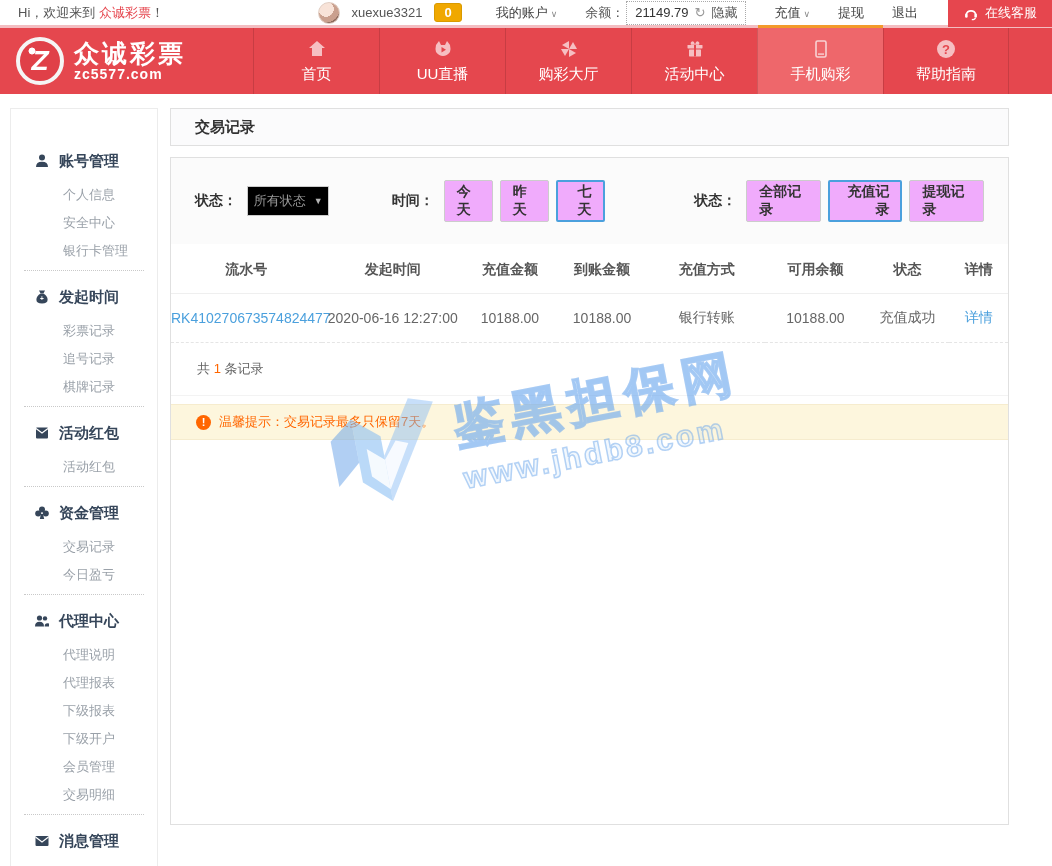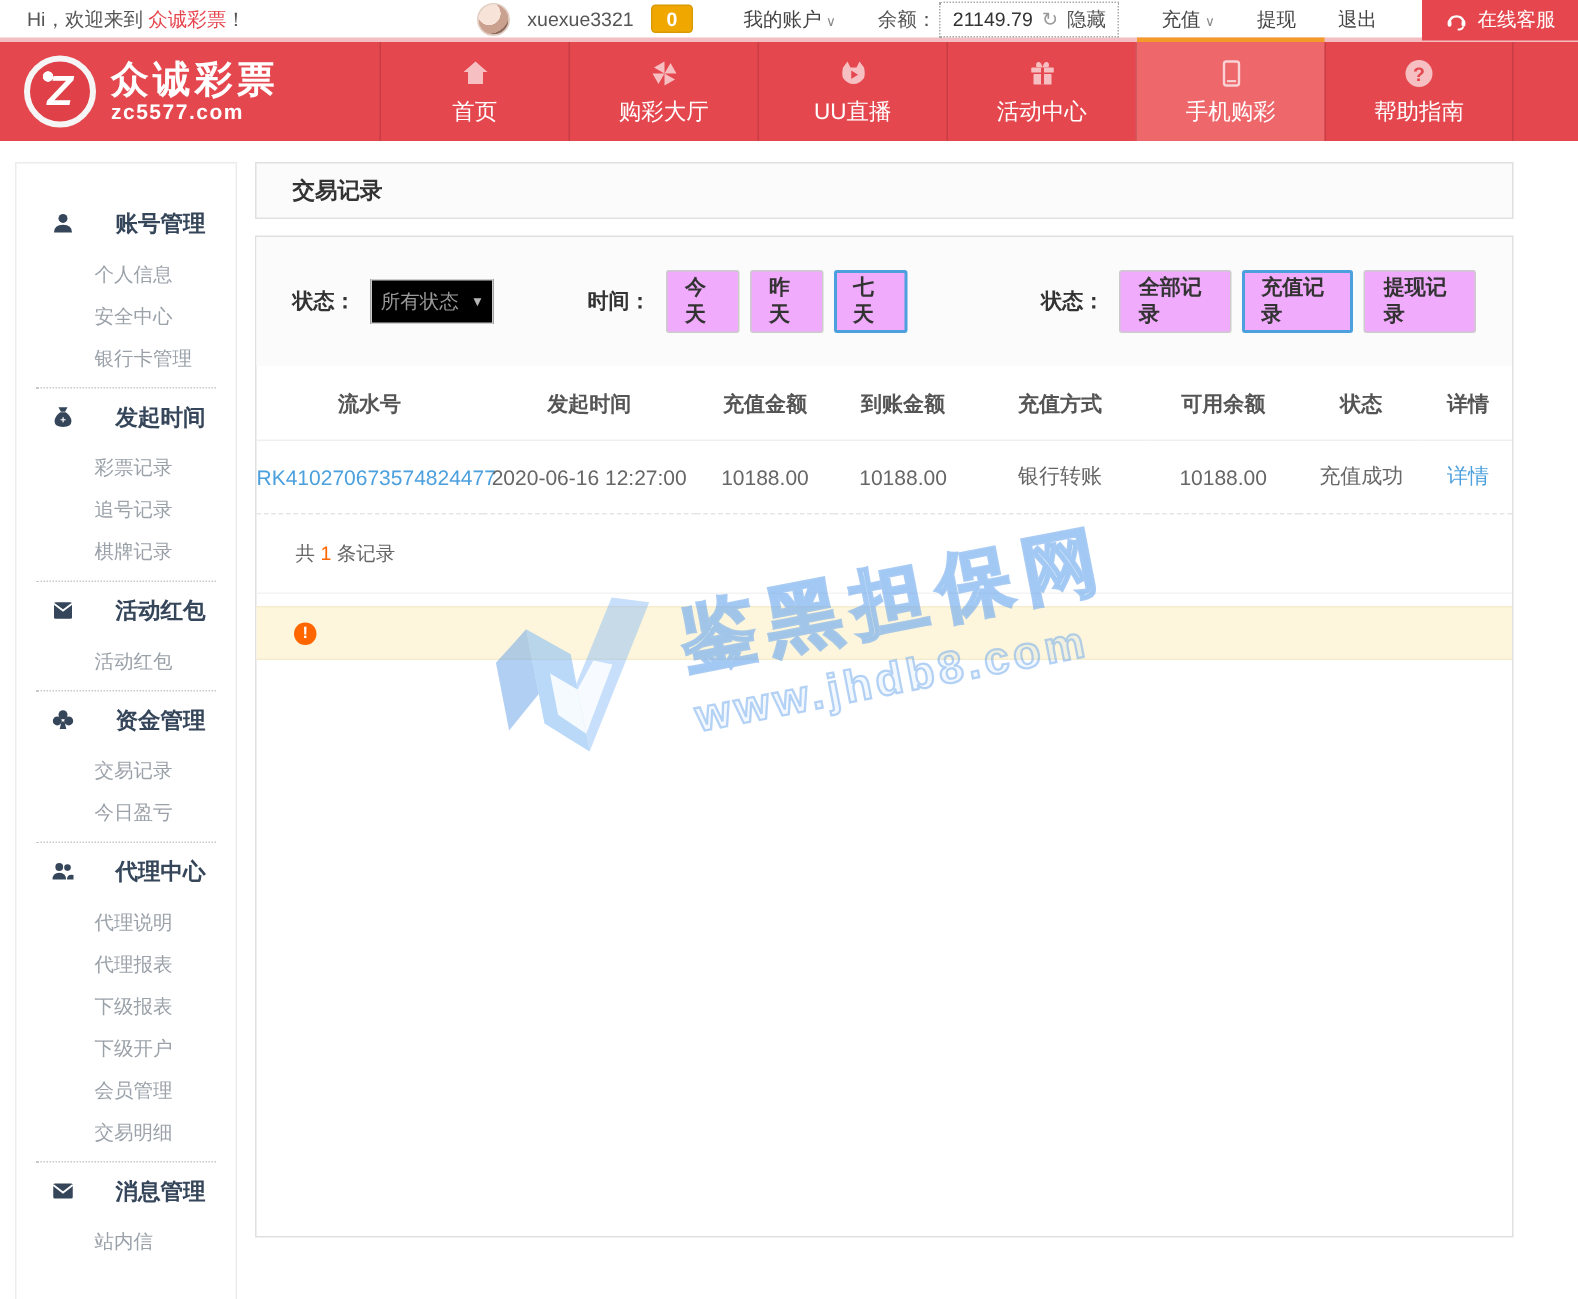--- a/index.html
+++ b/index.html
@@ -44,42 +44,42 @@
   .nav-item:last-child { border-right:1px solid rgba(0,0,0,.13); }
   .nav-item.active { background:#ee676b; }
   .nav-item.active::before { content:""; position:absolute; top:-3px; left:0; right:0; height:3px; background:#f39a2b; }
   .nav-ico { height:22px; display:flex; align-items:center; justify-content:center; }
   .q-circle { width:18px; height:18px; border-radius:50%; background:#f6bfc2; color:#e5474e;
     font-weight:bold; font-size:13px; display:flex; align-items:center; justify-content:center; }
 
   
   .sidebar { position:absolute; left:10px; top:108px; width:148px; height:790px;
     background:#fff; border:1px solid #ececec; padding-top:26px; }
-  .side-header { height:28px; display:flex; align-items:center; gap:27px;
-    padding-left:23px; margin-bottom:6px; cursor:pointer; }
+  .side-header { height:28px; display:flex; align-items:center; gap:9px;
+    padding-left:23px; margin-bottom:6px; cursor:pointer;margin-top:12px; }
   .side-header span.t { font-size:15px; font-weight:bold; color:#36465a; }
   .side-item { height:28px; line-height:28px; padding-left:52px; font-size:13px;
     color:#9aa1a9; cursor:pointer; white-space:nowrap; }
   .side-div { border-top:1px dotted #c9c9c9; margin:5px 13px; }
 
   
   .main { position:absolute; left:170px; top:108px; width:839px; }
   .title-box { border:1px solid #e0e0e0; background:#fbfbfc; height:38px;
     display:flex; align-items:center; padding-left:24px; font-size:15px; font-weight:bold; color:#333; }
   .content-box { margin-top:11px; border:1px solid #e0e0e0; background:#fff; height:668px; position:relative; }
   .filters { display:flex; align-items:center; padding:22px 24px 22px 24px; background:#fbfbfb; }
   .f-label { font-size:14px; font-weight:bold; color:#333; margin-right:10px; white-space:nowrap; }
   .select { width:90px; height:30px; border:1px solid #ccc; background:#000000; display:flex;
     align-items:center; justify-content:center; gap:8px; font-size:13px; color:#999; cursor:pointer; }
   .select .arr { font-size:9px; color:#b5b5b5; }
   .btn-group { display:flex; gap:7px; }
   .f-btn { height:42px; min-width:44px; padding:0 12px; background:#f0abfc; border:1px solid #ccc;
     border-radius:2px; font-size:14px; color:#333; font-weight:bold; display:flex;
     align-items:center; justify-content:center; cursor:pointer; }
-  .f-btn.sel { border:2px solid #4ba0dd; padding:0 11px; }
+  .f-btn.sel { border:2px solid #4ba0dd; padding:0 11px;text-align:right; }
   .sp1 { width:68px; } .sp2 { width:98px; }
 
   table { width:100%; border-collapse:collapse; table-layout:fixed; }
   th { font-size:14px; color:#555; font-weight:bold; padding:17px 0 14px;
     border-bottom:1px solid #efefef; }
   td { font-size:14px; color:#666; text-align:center; padding:15px 0;
     border-bottom:1px dashed #e5e5e5; }
   .link { color:#4ba0dd; cursor:pointer; }
   .summary { padding:17px 0 17px 26px; font-size:13px; color:#666; border-bottom:1px solid #f3f3f3; }
   .summary .cnt { color:#f60; }
@@ -153,38 +153,38 @@
       <span class="nav-ico">
         <svg width="20" height="20" viewBox="0 0 20 20">
             <path d="M10 2 L18 9 H15 V17 H5 V9 H2 Z" fill="#f6bfc2"></path>
           </svg>
       </span>
       <span>首页</span>
     </div>
     <div class="nav-item">
       <span class="nav-ico">
         <svg width="20" height="20" viewBox="0 0 20 20">
+            <path d="M3 6 L6 2 L8 6 H12 L14 2 L17 6 Q18 10 17 13 Q14 17 10 17 Q6 17 3 13 Q2 10 3 6 Z" fill="#f6bfc2"></path>
+            <path d="M8.5 8 L13 10.8 L8.5 13.6 Z" fill="#e5474e"></path>
+          </svg>
+      </span>
+      <span>UU直播</span>
+    </div>
+    <div class="nav-item">
+      <span class="nav-ico">
+        <svg width="20" height="20" viewBox="0 0 20 20">
             <g fill="#f6bfc2">
               <path d="M10 10 L3 6 L10 2 Z"></path>
               <path d="M10 10 L14 3 L18 10 Z"></path>
               <path d="M10 10 L17 14 L10 18 Z"></path>
               <path d="M10 10 L6 17 L2 10 Z"></path>
             </g>
           </svg>
       </span>
       <span>购彩大厅</span>
-    </div>
-    <div class="nav-item">
-      <span class="nav-ico">
-        <svg width="20" height="20" viewBox="0 0 20 20">
-            <path d="M3 6 L6 2 L8 6 H12 L14 2 L17 6 Q18 10 17 13 Q14 17 10 17 Q6 17 3 13 Q2 10 3 6 Z" fill="#f6bfc2"></path>
-            <path d="M8.5 8 L13 10.8 L8.5 13.6 Z" fill="#e5474e"></path>
-          </svg>
-      </span>
-      <span>UU直播</span>
     </div>
     <div class="nav-item">
       <span class="nav-ico">
         <svg width="20" height="20" viewBox="0 0 20 20">
             <g fill="#f6bfc2">
               <rect x="2.5" y="6" width="15" height="3.4" rx="0.6"></rect>
               <rect x="4" y="10.4" width="12" height="7" rx="0.6"></rect>
               <rect x="9" y="6" width="2" height="11.4" fill="#e5474e"></rect>
               <path d="M6 5.8 Q5 3 7 2.4 Q9 2 10 5.8 Z"></path>
               <path d="M14 5.8 Q15 3 13 2.4 Q11 2 10 5.8 Z"></path>
@@ -364,20 +364,21 @@
           <td>充值成功</td>
           <td class="link">详情</td>
         </tr>
       </tbody>
     </table>
 
     <div class="summary"><span>共 </span><span class="cnt">1</span><span> 条记录</span></div>
 
     <div class="notice">
       <span class="notice-ico">!</span>
+      <span class="notice-txt">温馨提示：交易记录最多只保留7天。</span>
     </div>
   </div>
 </div>
 
 <div class="watermark">
   <span style="display:flex;">
     <svg width="112" height="122" viewBox="0 0 112 122">
       <polygon points="2,34 26,16 26,60 2,80" fill="rgba(100,160,232,0.50)"></polygon>
       <polygon points="26,16 52,38 52,104 26,80" fill="rgba(130,185,243,0.55)"></polygon>
       <polygon points="52,104 110,14 86,6 52,58" fill="rgba(130,185,243,0.45)"></polygon>

